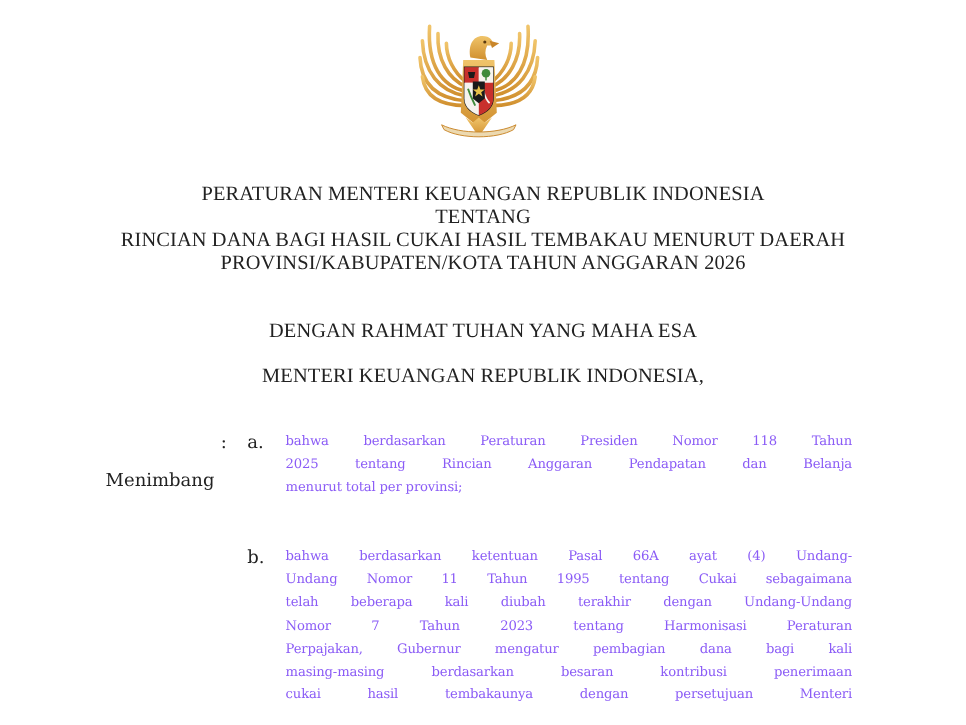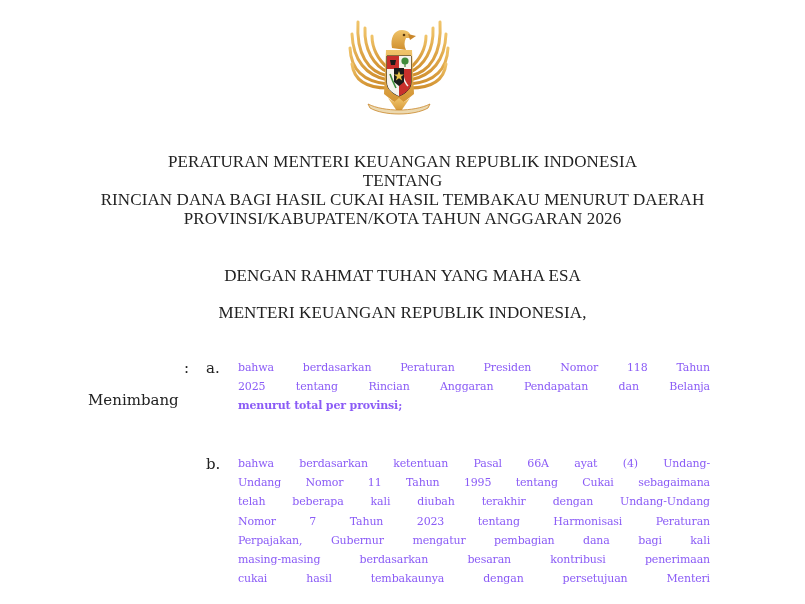--- a/index.html
+++ b/index.html
@@ -87,21 +87,21 @@
       font-size: 11px;
       line-height: 19.2px;
       text-align: justify;
       color: #8b5cf6;
       letter-spacing: -0.15px;
       word-spacing: 0px;
     }
     .item-a { top: 0; }
     .item-b { top: 96px; }
     .line { display: block; text-align: justify; text-align-last: justify; white-space: nowrap; }
-    .line.last { text-align-last: left; font-weight: bold; }
+    .line.last { text-align-last: left; }
   </style>
 </head>
 <body>
 
 <div class="page">
 
   <svg class="emblem" viewBox="0 0 102 104" xmlns="http://www.w3.org/2000/svg">
     <defs>
       <linearGradient id="gold" x1="0" y1="0" x2="0" y2="1">
         <stop offset="0" stop-color="#f0c46a"></stop>

